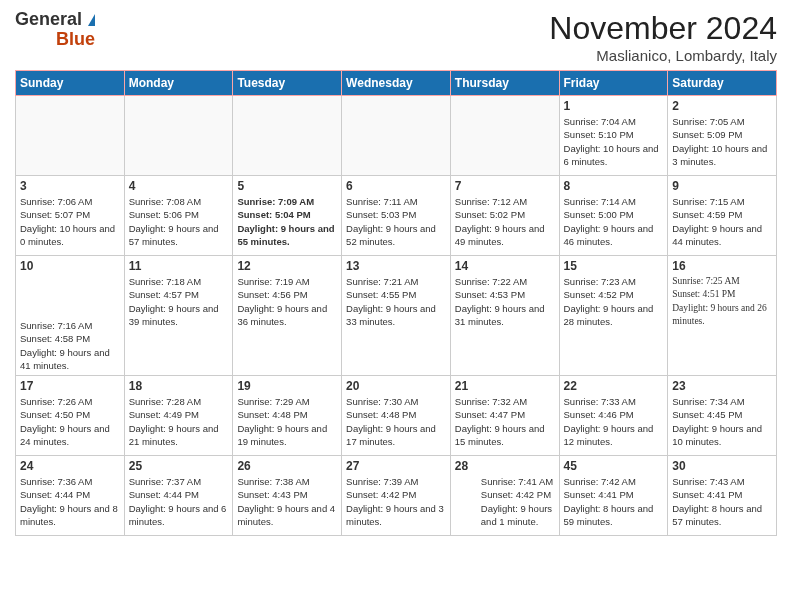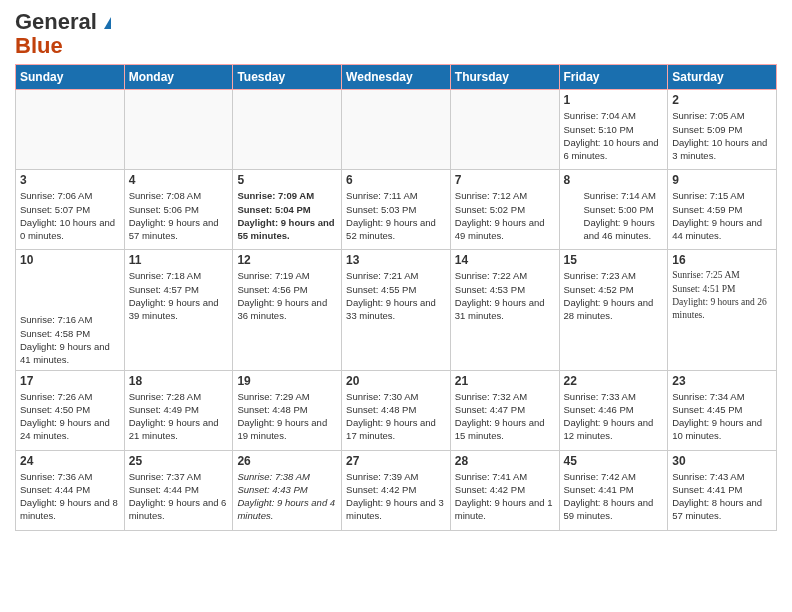--- a/index.html
+++ b/index.html
@@ -16,23 +16,24 @@
     }
     .header-row {
       display: flex;
       justify-content: space-between;
       align-items: flex-start;
       margin-bottom: 6px;
     }
     .logo {
       display: flex;
       flex-direction: column;
-      font-size: 22px;
+      font-size: 18px;
       font-weight: bold;
       line-height: 1.1;
+      align-items: flex-end;
     }
     .logo-general {
       color: #333;
     }
     .logo-blue {
       color: #c2410c;
     }
     .title-block {
       text-align: right;
     }
@@ -85,20 +86,24 @@
 
 <div class="container">
   <div class="header-row">
     <div class="logo">
       <div>
         <span class="logo-general">General</span>
         <span style="display:inline-block;width:0;height:0;border-left:7px solid transparent;border-bottom:12px solid #1a6faf;margin-left:1px;vertical-align:middle;"></span>
       </div>
       <span class="logo-blue">Blue</span>
     </div>
+    <div class="title-block">
+      <div class="month-title">November 2024</div>
+      <div class="location">Maslianico, Lombardy, Italy</div>
+    </div>
   </div>
 
   <table class="calendar">
     <thead>
       <tr>
       <th>Sunday</th>
           <th>Monday</th>
           <th>Tuesday</th>
           <th>Wednesday</th>
           <th>Thursday</th>
@@ -152,21 +157,21 @@
 Daylight: 9 hours and 52 minutes.</div>
           </td>
           <td>
             <span class="day-num">7</span>
             <div class="day-info" style="white-space: pre-line;">Sunrise: 7:12 AM
 Sunset: 5:02 PM
 Daylight: 9 hours and 49 minutes.</div>
           </td>
           <td>
             <span class="day-num">8</span>
-            <div class="day-info" style="white-space: pre-line; margin-left: 20px;">Sunrise: 7:14 AM
+            <div class="day-info" style="white-space: pre-line;">Sunrise: 7:14 AM
 Sunset: 5:00 PM
 Daylight: 9 hours and 46 minutes.</div>
           </td>
           <td>
             <span class="day-num">9</span>
             <div class="day-info" style="white-space: pre-line;">Sunrise: 7:15 AM
 Sunset: 4:59 PM
 Daylight: 9 hours and 44 minutes.</div>
           </td>
         </tr>
@@ -266,33 +271,33 @@
 Daylight: 9 hours and 8 minutes.</div>
           </td>
           <td>
             <span class="day-num">25</span>
             <div class="day-info" style="white-space: pre-line;">Sunrise: 7:37 AM
 Sunset: 4:44 PM
 Daylight: 9 hours and 6 minutes.</div>
           </td>
           <td>
             <span class="day-num">26</span>
-            <div class="day-info" style="white-space: pre-line; font-style: italic;">Sunrise: 7:38 AM
+            <div class="day-info" style="white-space: pre-line;">Sunrise: 7:38 AM
 Sunset: 4:43 PM
 Daylight: 9 hours and 4 minutes.</div>
           </td>
           <td>
             <span class="day-num">27</span>
             <div class="day-info" style="white-space: pre-line;">Sunrise: 7:39 AM
 Sunset: 4:42 PM
 Daylight: 9 hours and 3 minutes.</div>
           </td>
           <td>
             <span class="day-num">28</span>
-            <div class="day-info" style="white-space: pre-line;">Sunrise: 7:41 AM
+            <div class="day-info" style="white-space: pre-line; margin-left: 26px;">Sunrise: 7:41 AM
 Sunset: 4:42 PM
 Daylight: 9 hours and 1 minute.</div>
           </td>
           <td>
             <span class="day-num">45</span>
             <div class="day-info" style="white-space: pre-line;">Sunrise: 7:42 AM
 Sunset: 4:41 PM
 Daylight: 8 hours and 59 minutes.</div>
           </td>
           <td>

